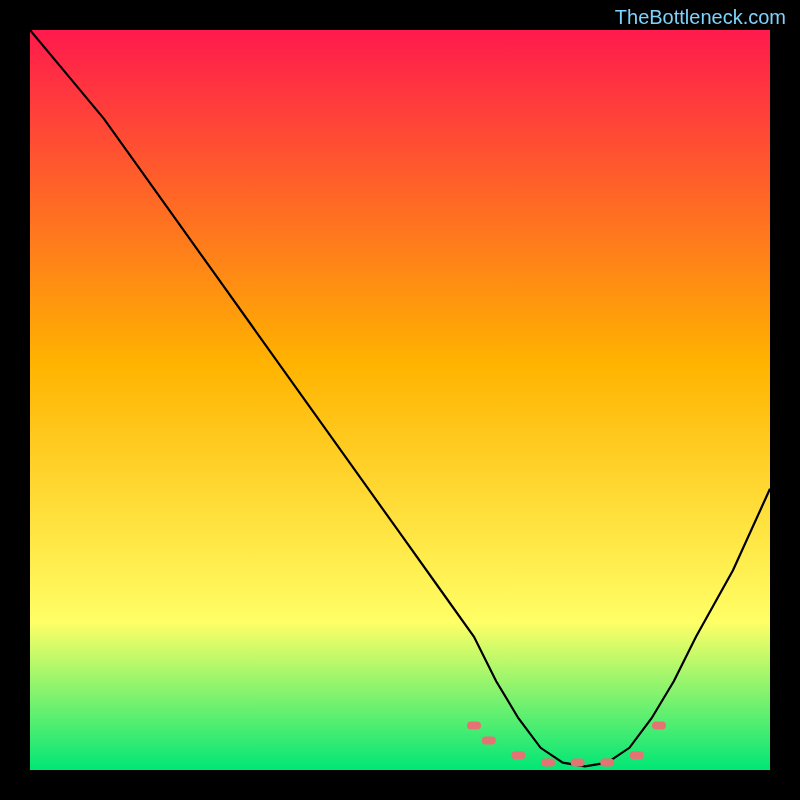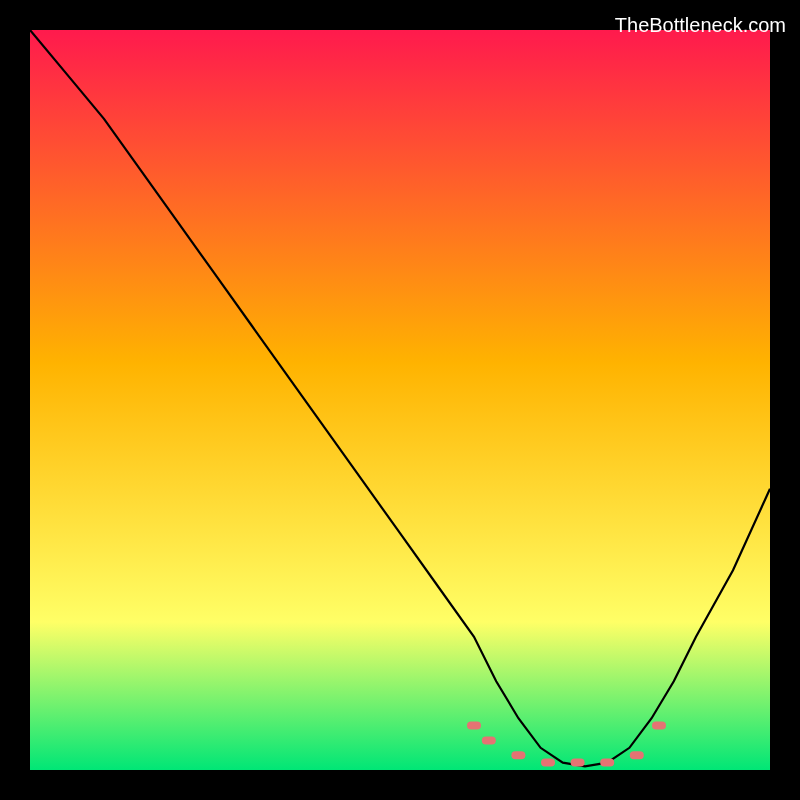--- a/index.html
+++ b/index.html
@@ -13,25 +13,24 @@
   }
   .container {
     position: relative;
     width: 800px;
     height: 800px;
   }
   .watermark {
     position: absolute;
     top: 6px;
     right: 14px;
-    color: #ffffff;
+    color: #7dd3fc;
     font-size: 20px;
     font-weight: 500;
     z-index: 10;
-    margin-top: 8px;
   }
   .plot-area {
     position: absolute;
     left: 30px;
     top: 30px;
     width: 740px;
     height: 740px;
   }
   svg {
     display: block;

